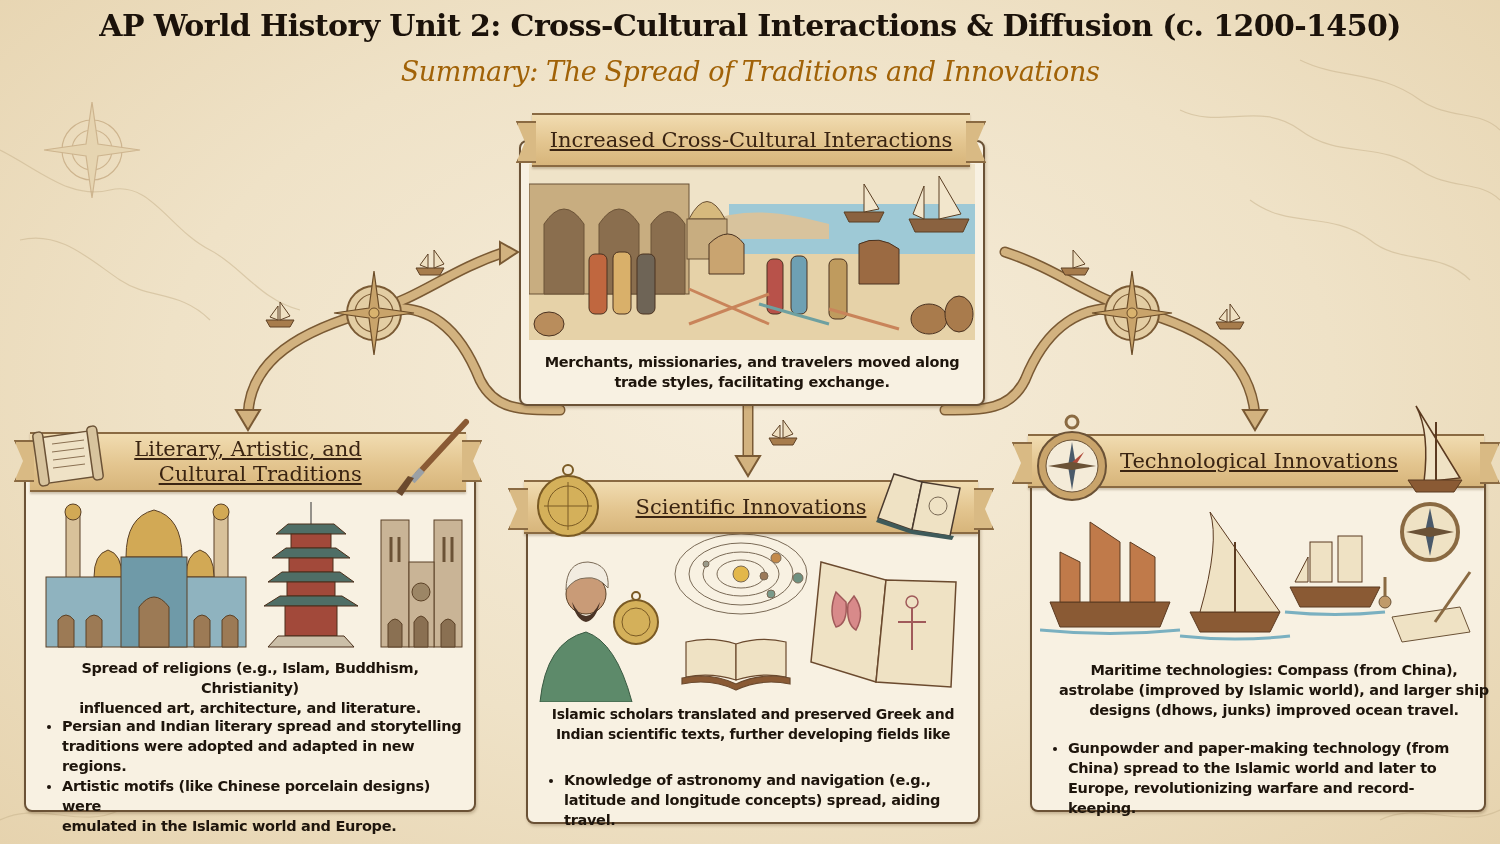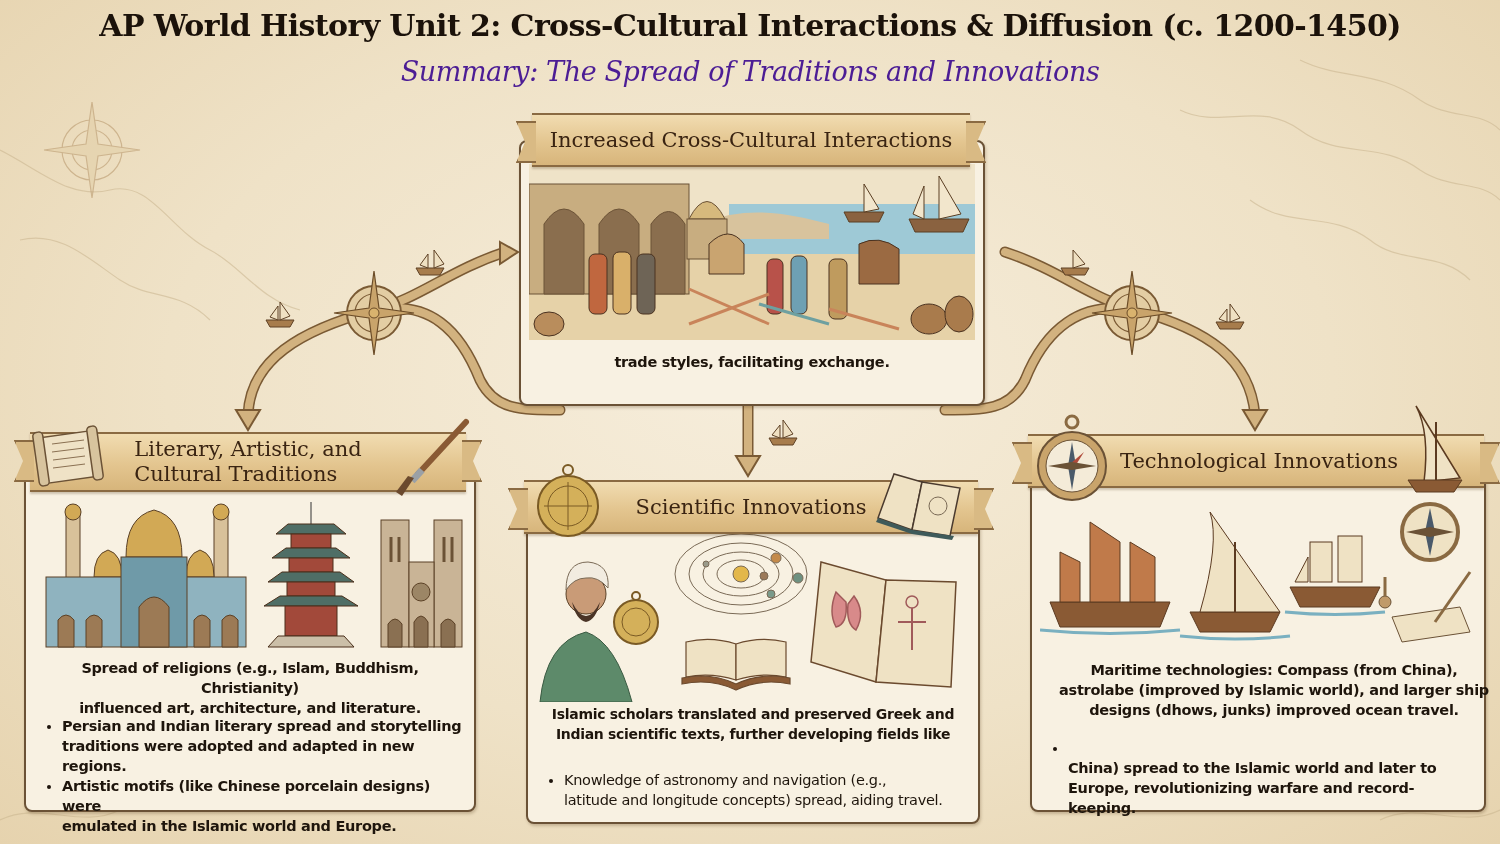--- a/index.html
+++ b/index.html
@@ -11,32 +11,33 @@
   }
   .bg-map { position: absolute; inset: 0; pointer-events: none; }
   .title {
     position: absolute; left: 0; top: 8px; width: 1500px; text-align: center;
     font-family: "DejaVu Serif", serif; font-weight: bold; font-size: 30px;
     letter-spacing: -0.6px; color: #1b120a;
   }
   .subtitle {
     position: absolute; left: 0; top: 56px; width: 1500px; text-align: center;
     font-family: "DejaVu Serif", serif; font-style: italic; font-size: 27px;
-    color: #4c1d95; letter-spacing: -0.4px;
+    color: #a16207; letter-spacing: -0.4px;
   }
   .panel {
     position: absolute; background: #f8f1e2; border: 2px solid #6b5236;
     border-radius: 8px; box-shadow: 1px 2px 3px rgba(80,50,20,0.25);
   }
   .banner {
     position: absolute; height: 50px; display: flex; align-items: center; justify-content: center;
     background: linear-gradient(180deg, #f1dcb1 0%, #e3c58f 55%, #d7b57b 100%);
     border-top: 2px solid #8a6a42; border-bottom: 2px solid #8a6a42;
-    font-family: "DejaVu Serif", serif; color: #3a2412; text-align: left;
+    font-family: "DejaVu Serif", serif; color: #3a2412; text-align: right;
     box-shadow: 0 2px 2px rgba(80,50,20,0.25);
+    text-decoration: underline;
   }
   .banner::before, .banner::after {
     content: ""; position: absolute; top: 6px; width: 18px; height: 38px;
     background: #d9ba84; border: 2px solid #8a6a42;
   }
   .banner::before { left: -16px; border-right: none; clip-path: polygon(0 0,100% 0,100% 100%,0 100%,45% 50%); }
   .banner::after { right: -16px; border-left: none; clip-path: polygon(0 0,100% 0,55% 50%,100% 100%,0 100%); }
   .banner-text { font-size: 21px; line-height: 25px; position: relative; z-index: 2; }
   .illus { position: absolute; }
   .body-text {
@@ -169,20 +170,21 @@
       <ellipse cx="430" cy="150" rx="14" ry="18" fill="#a97b4c"></ellipse>
     </g>
     <g fill="none" stroke-width="3">
       <path d="M160 125 L240 160" stroke="#c9845a"></path>
       <path d="M240 130 L160 160" stroke="#c9845a"></path>
       <path d="M230 140 L300 160" stroke="#6ea0a0"></path>
       <path d="M300 145 L370 165" stroke="#c9845a"></path>
     </g>
   </svg>
   <div class="body-text center" style="left:10px; top:210px; width:442px; font-weight:bold; font-size:14.5px;">
+    <div>Merchants, missionaries, and travelers moved along</div>
     <div>trade styles, facilitating exchange.</div>
   </div>
 </div>
 <div class="banner" style="left:532px; top:113px; width:438px;">
   <span class="banner-text">Increased Cross-Cultural Interactions</span>
 </div>
 
 <div class="panel" style="left:24px; top:470px; width:448px; height:338px;">
   <svg class="illus" style="left:10px; top:30px;" width="428" height="150" viewBox="0 0 428 150">
     <g stroke="#5b4126" stroke-width="1">
@@ -295,21 +297,21 @@
       <path d="M318 64 Q330 80 320 98 Q310 92 312 72 Z" fill="#d88a8a" stroke="#a05a5a"></path>
       <circle cx="376" cy="70" r="6" fill="none" stroke="#a05a5a"></circle>
       <line x1="376" y1="76" x2="376" y2="118" stroke="#a05a5a" stroke-width="2"></line>
       <line x1="362" y1="90" x2="390" y2="90" stroke="#a05a5a" stroke-width="2"></line>
     </g>
   </svg>
   <div class="body-text center" style="left:8px; top:184px; width:434px; font-weight:bold; font-size:14px;">
     <div>Islamic scholars translated and preserved Greek and</div>
     <div>Indian scientific texts, further developing fields like</div>
   </div>
-  <div class="body-text" style="left:14px; top:250px; width:430px; font-weight:normal; font-size:14.5px;">
+  <div class="body-text" style="left:14px; top:250px; width:430px; font-weight:bold; font-size:14.5px;">
     <ul class="bullets">
       <li><span>Knowledge of astronomy and navigation (e.g.,</span><br><span>latitude and longitude concepts) spread, aiding travel.</span></li>
     </ul>
   </div>
 </div>
 <div class="banner" style="left:524px; top:480px; width:454px;">
   <span class="banner-text">Scientific Innovations</span>
 </div>
 <svg class="icon" style="left:534px; top:462px;" width="68" height="78" viewBox="0 0 68 78">
   <circle cx="34" cy="8" r="5" fill="none" stroke="#7a5a24" stroke-width="2"></circle>
@@ -359,21 +361,21 @@
       <line x1="345" y1="75" x2="345" y2="94" stroke="#8a6a42" stroke-width="3"></line>
     </g>
   </svg>
   <div class="body-text center" style="left:24px; top:188px; width:436px; font-weight:bold; font-size:14.5px;">
     <div>Maritime technologies: Compass (from China),</div>
     <div>astrolabe (improved by Islamic world), and larger ship</div>
     <div>designs (dhows, junks) improved ocean travel.</div>
   </div>
   <div class="body-text" style="left:14px; top:266px; width:432px; font-weight:bold; font-size:14.5px;">
     <ul class="bullets">
-      <li><br><span>China) spread to the Islamic world and later to</span><br><span>Europe, revolutionizing warfare and record-keeping.</span></li>
+      <li><span>Gunpowder and paper-making technology (from</span><br><span>China) spread to the Islamic world and later to</span><br><span>Europe, revolutionizing warfare and record-keeping.</span></li>
     </ul>
   </div>
 </div>
 <div class="banner" style="left:1028px; top:434px; width:456px;">
   <span class="banner-text" style="margin-left:6px;">Technological Innovations</span>
 </div>
 <svg class="icon" style="left:1034px; top:410px;" width="76" height="96" viewBox="0 0 76 96">
   <circle cx="38" cy="12" r="6" fill="none" stroke="#8a6a42" stroke-width="3"></circle>
   <circle cx="38" cy="56" r="34" fill="#c9a46b" stroke="#6b5236" stroke-width="2"></circle>
   <circle cx="38" cy="56" r="26" fill="#f4ebd8" stroke="#6b5236"></circle>

